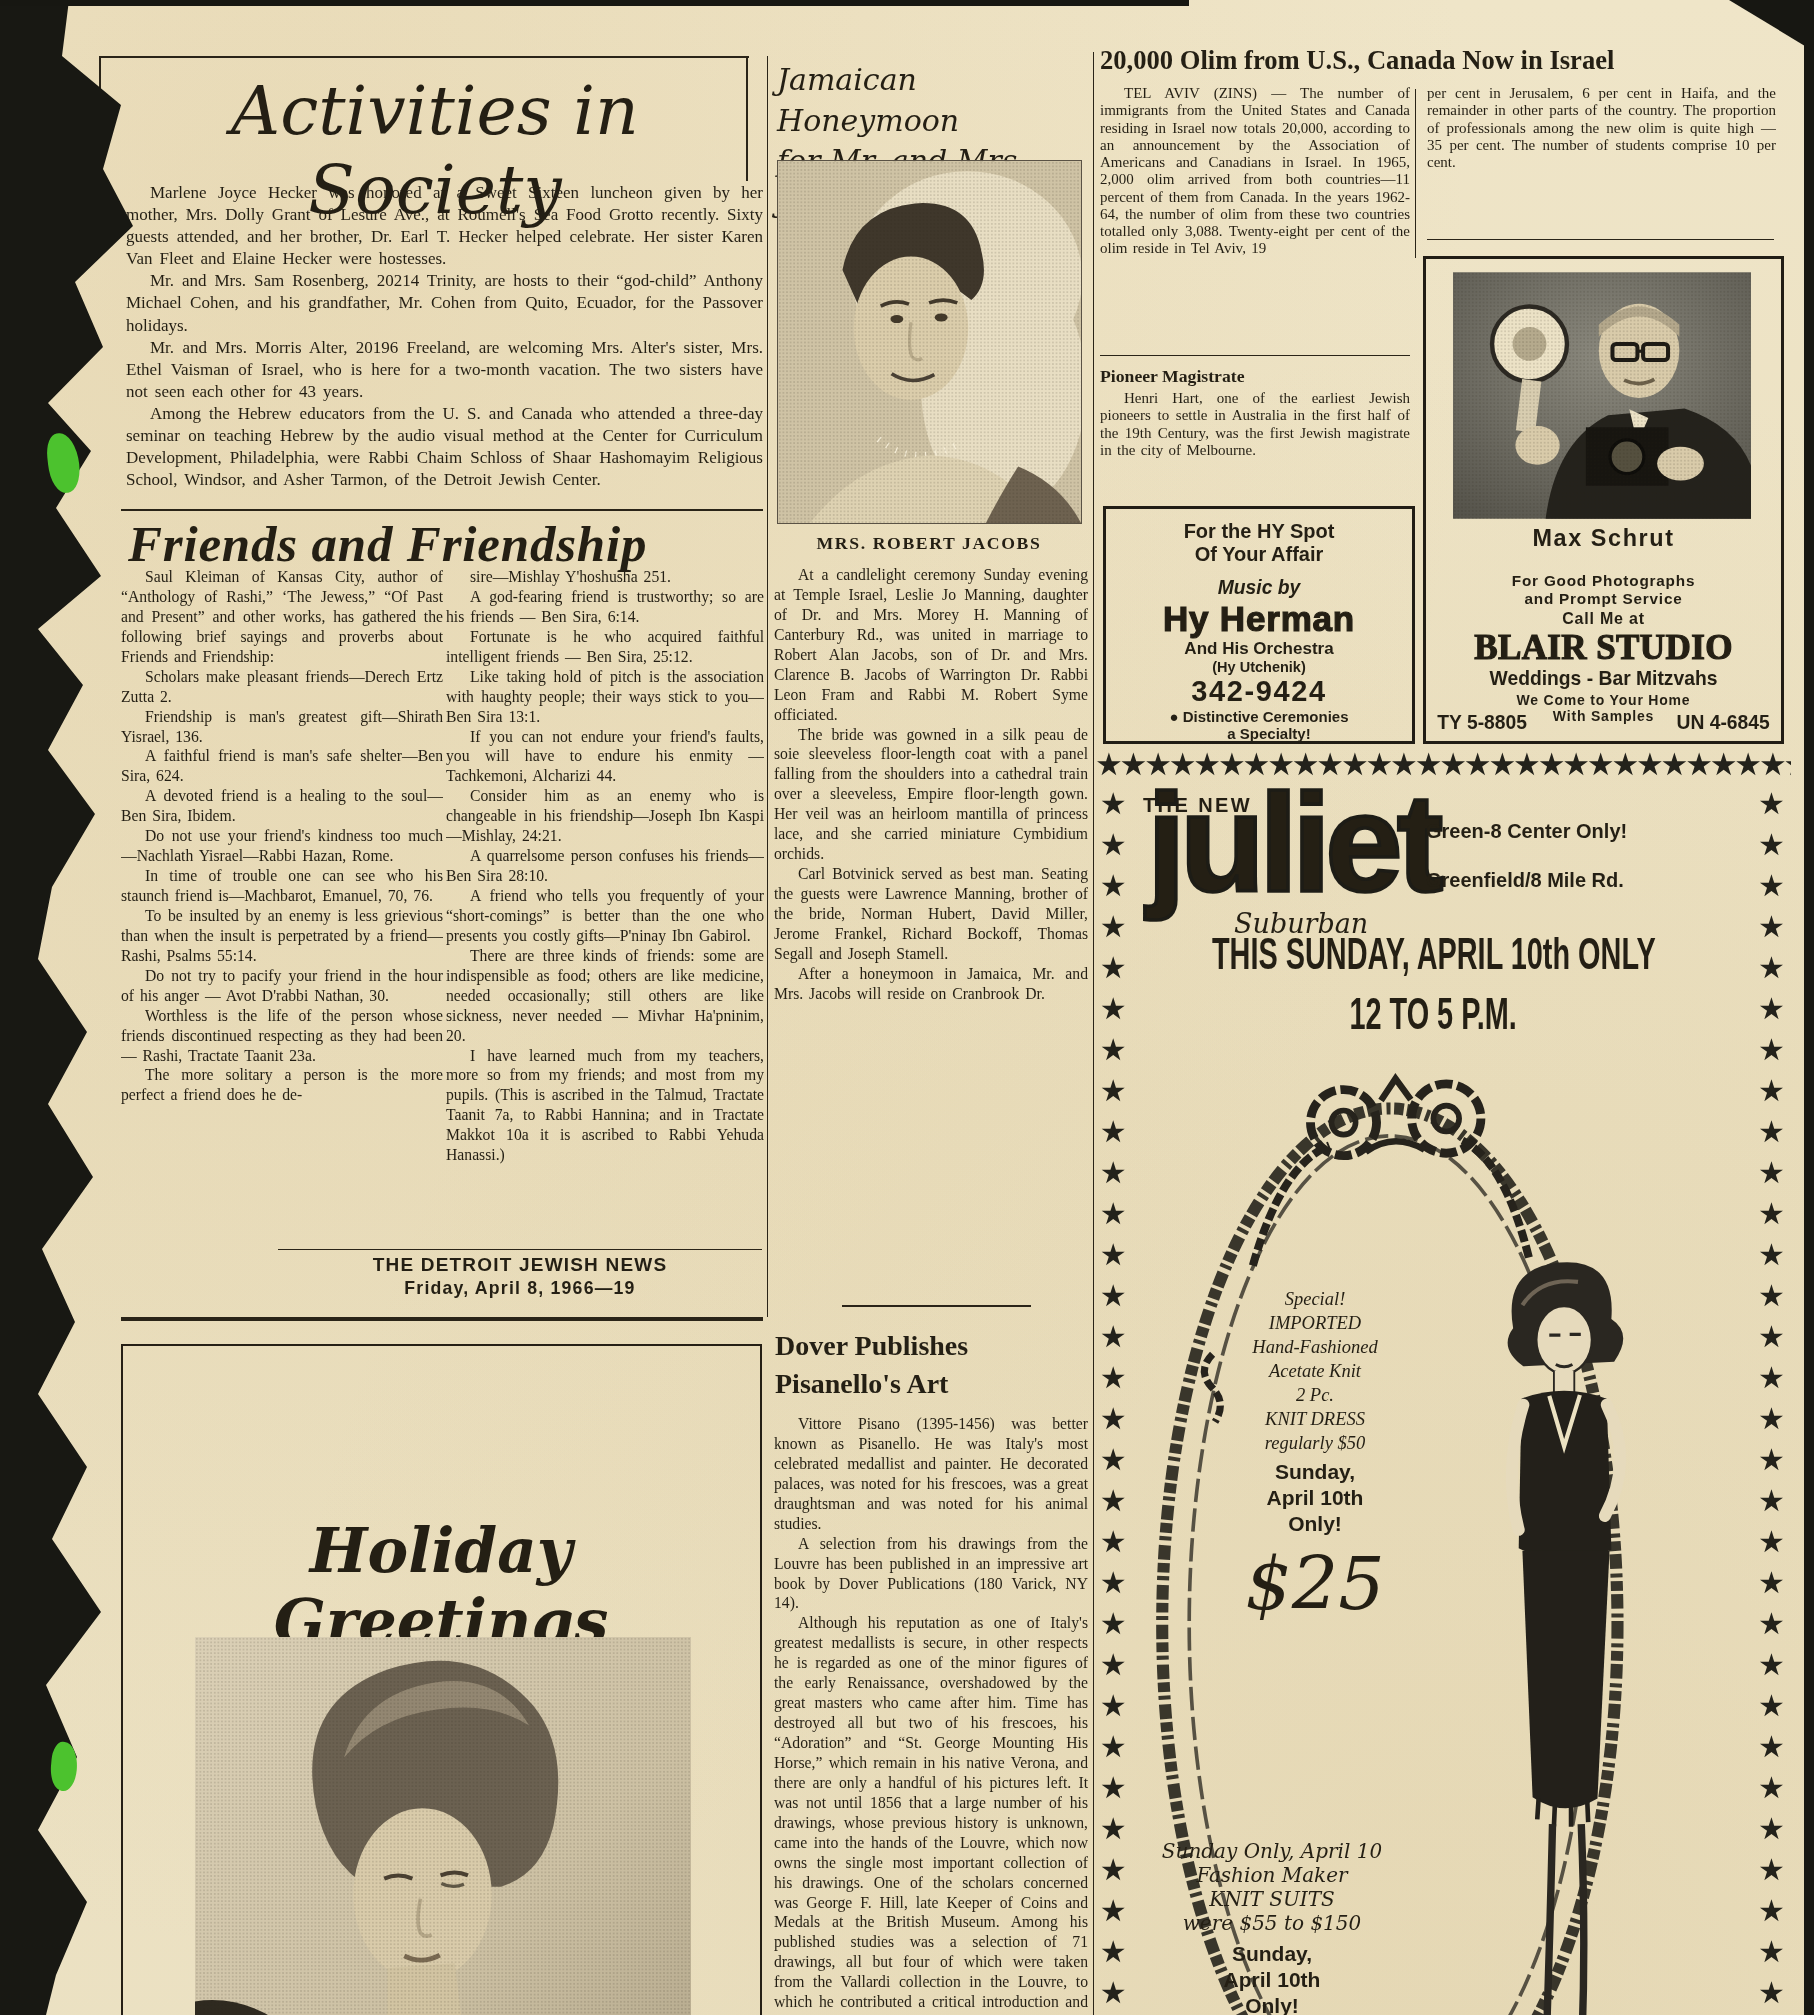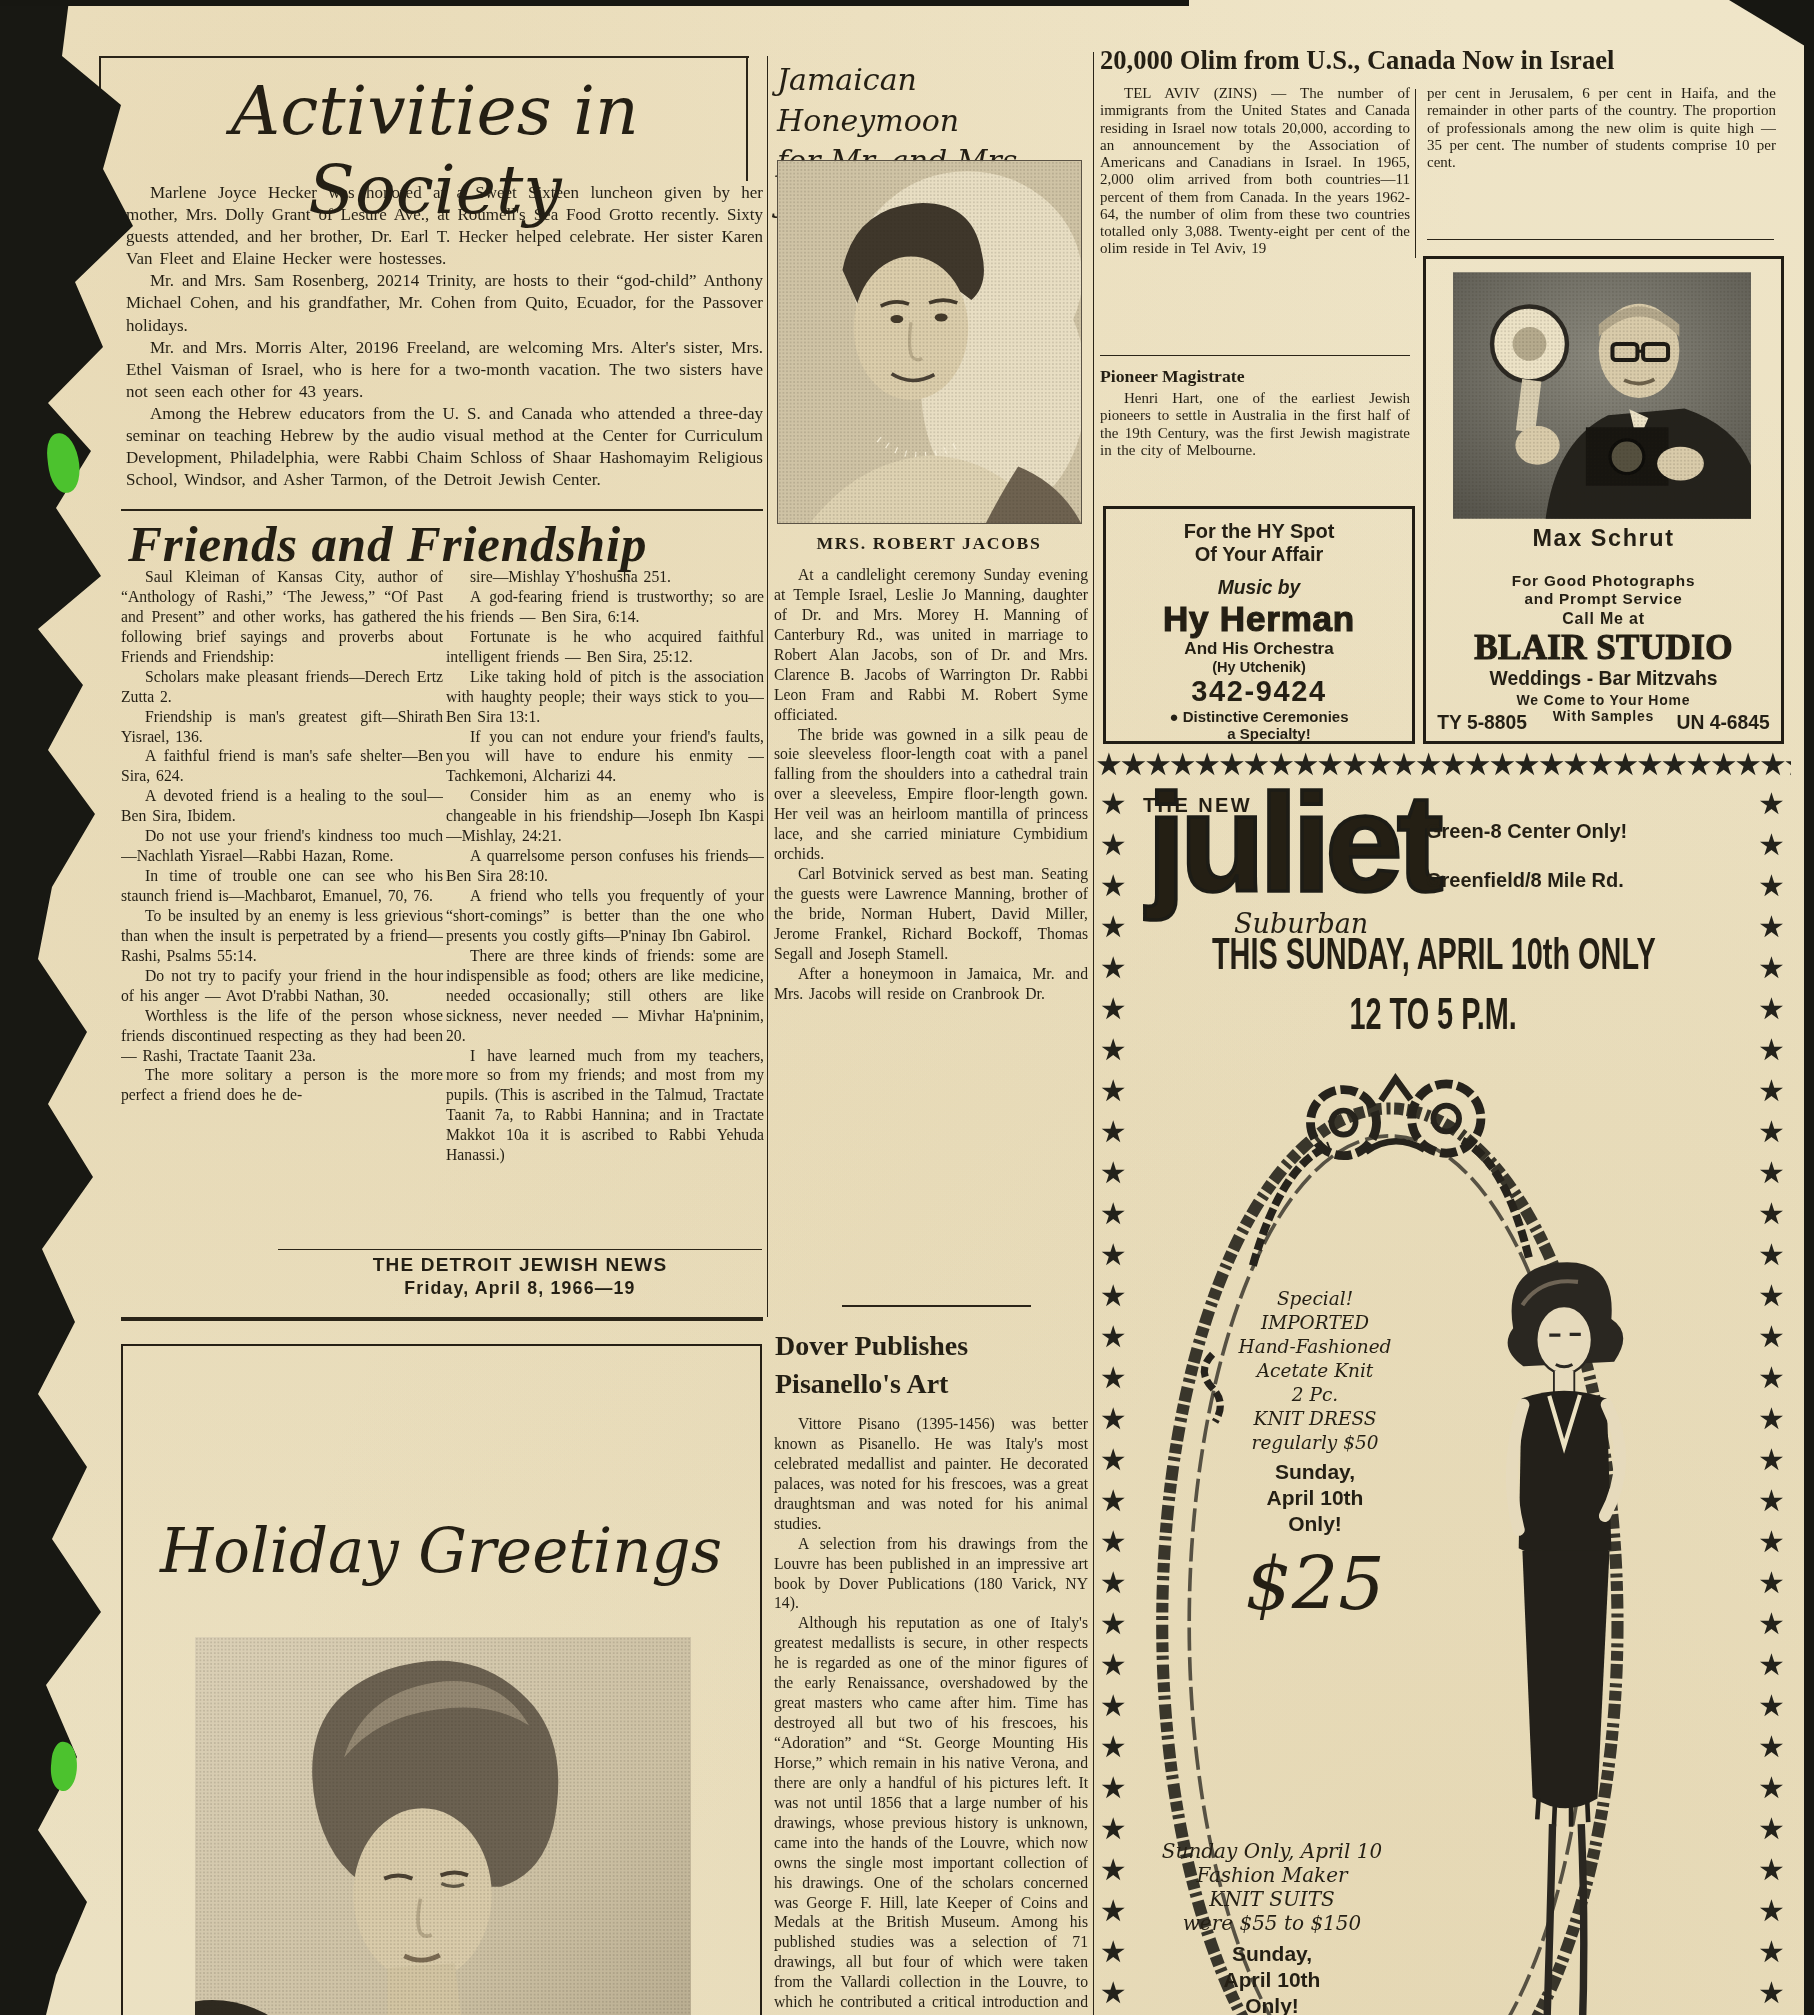--- a/index.html
+++ b/index.html
@@ -97,21 +97,21 @@
     <p>There are three kinds of friends: some are indispensible as food; others are like medicine, needed occasionally; still others are like sickness, never needed — Mivhar Ha'pninim, 20.</p>
     <p>I have learned much from my teachers, more so from my friends; and most from my pupils. (This is ascribed in the Talmud, Tractate Taanit 7a, to Rabbi Hannina; and in Tractate Makkot 10a it is ascribed to Rabbi Yehuda Hanassi.)</p>
   </div>
 
   <div class="hrule abs" style="left:278px;top:1249px;width:484px;height:1.2px;"></div>
   <div class="abs sans b ctr" style="left:278px;top:1254px;width:484px;font-size:19px;letter-spacing:1.2px;">THE DETROIT JEWISH NEWS</div>
   <div class="abs sans b ctr" style="left:278px;top:1278px;width:484px;font-size:17.7px;letter-spacing:1.2px;">Friday, April 8, 1966—19</div>
   <div class="hrule abs" style="left:121px;top:1317px;width:642px;height:3.6px;"></div>
 
   <div class="abs" style="left:121px;top:1344px;width:637px;height:1088px;border:2px solid #251f15;">
-    <div class="abs h-script ctr" style="left:24px;top:169px;width:588px;font-size:61px;">Holiday Greetings</div>
+    <div class="abs h-script ctr" style="left:24px;top:169px;width:588px;font-size:61px;font-weight:bold;">Holiday Greetings</div>
 
     <div class="abs photo" style="left:72px;top:291px;width:496px;height:480px;">
       <svg width="496" height="480" viewBox="0 0 1232 1192">
         <defs>
           <linearGradient id="eg" x1="0" y1="0" x2="1" y2="1">
             <stop offset="0" stop-color="#dbd0b6"></stop>
               <stop offset=".6" stop-color="#cdc1a4"></stop>
               <stop offset="1" stop-color="#b3a78b"></stop>
           </linearGradient>
         </defs>
@@ -300,21 +300,21 @@
         <path d="M70 658 L238 658" stroke="#ece2c2" stroke-width="12"></path>
         <path d="M60 650 L248 650 L222 1185 Q150 1228 82 1182Z" fill="#23201a"></path>
         <path d="M95 1185 L92 1230 M130 1200 L128 1245 M165 1200 L165 1246 M200 1192 L202 1236" stroke="#23201a" stroke-width="10"></path>
         <path d="M125 1240 Q116 1620 103 1945" stroke="#2a2721" stroke-width="16" fill="none"></path>
         <path d="M187 1240 Q202 1600 176 1918" stroke="#2a2721" stroke-width="16" fill="none"></path>
         <path d="M103 1945 L40 1992 L116 1990Z" fill="#23201a"></path>
         <path d="M176 1918 L152 1995 L220 1978Z" fill="#23201a"></path>
       </g>
     </svg>
 
-    <div class="abs h-script ctr" style="left:103px;top:538px;width:234px;font-size:18.5px;line-height:24px;">
+    <div class="abs h-script ctr" style="left:103px;top:538px;width:234px;font-size:18.5px;line-height:24px;font-family:Liberation Serif, serif;">
       <div>Special!</div>
       <div>IMPORTED</div>
       <div>Hand-Fashioned</div>
       <div>Acetate Knit</div>
       <div>2 Pc.</div>
       <div>KNIT DRESS</div>
       <div>regularly $50</div>
     </div>
     <div class="abs sans b ctr" style="left:103px;top:710px;width:234px;font-size:21px;line-height:26px;">
       <div>Sunday,</div>

